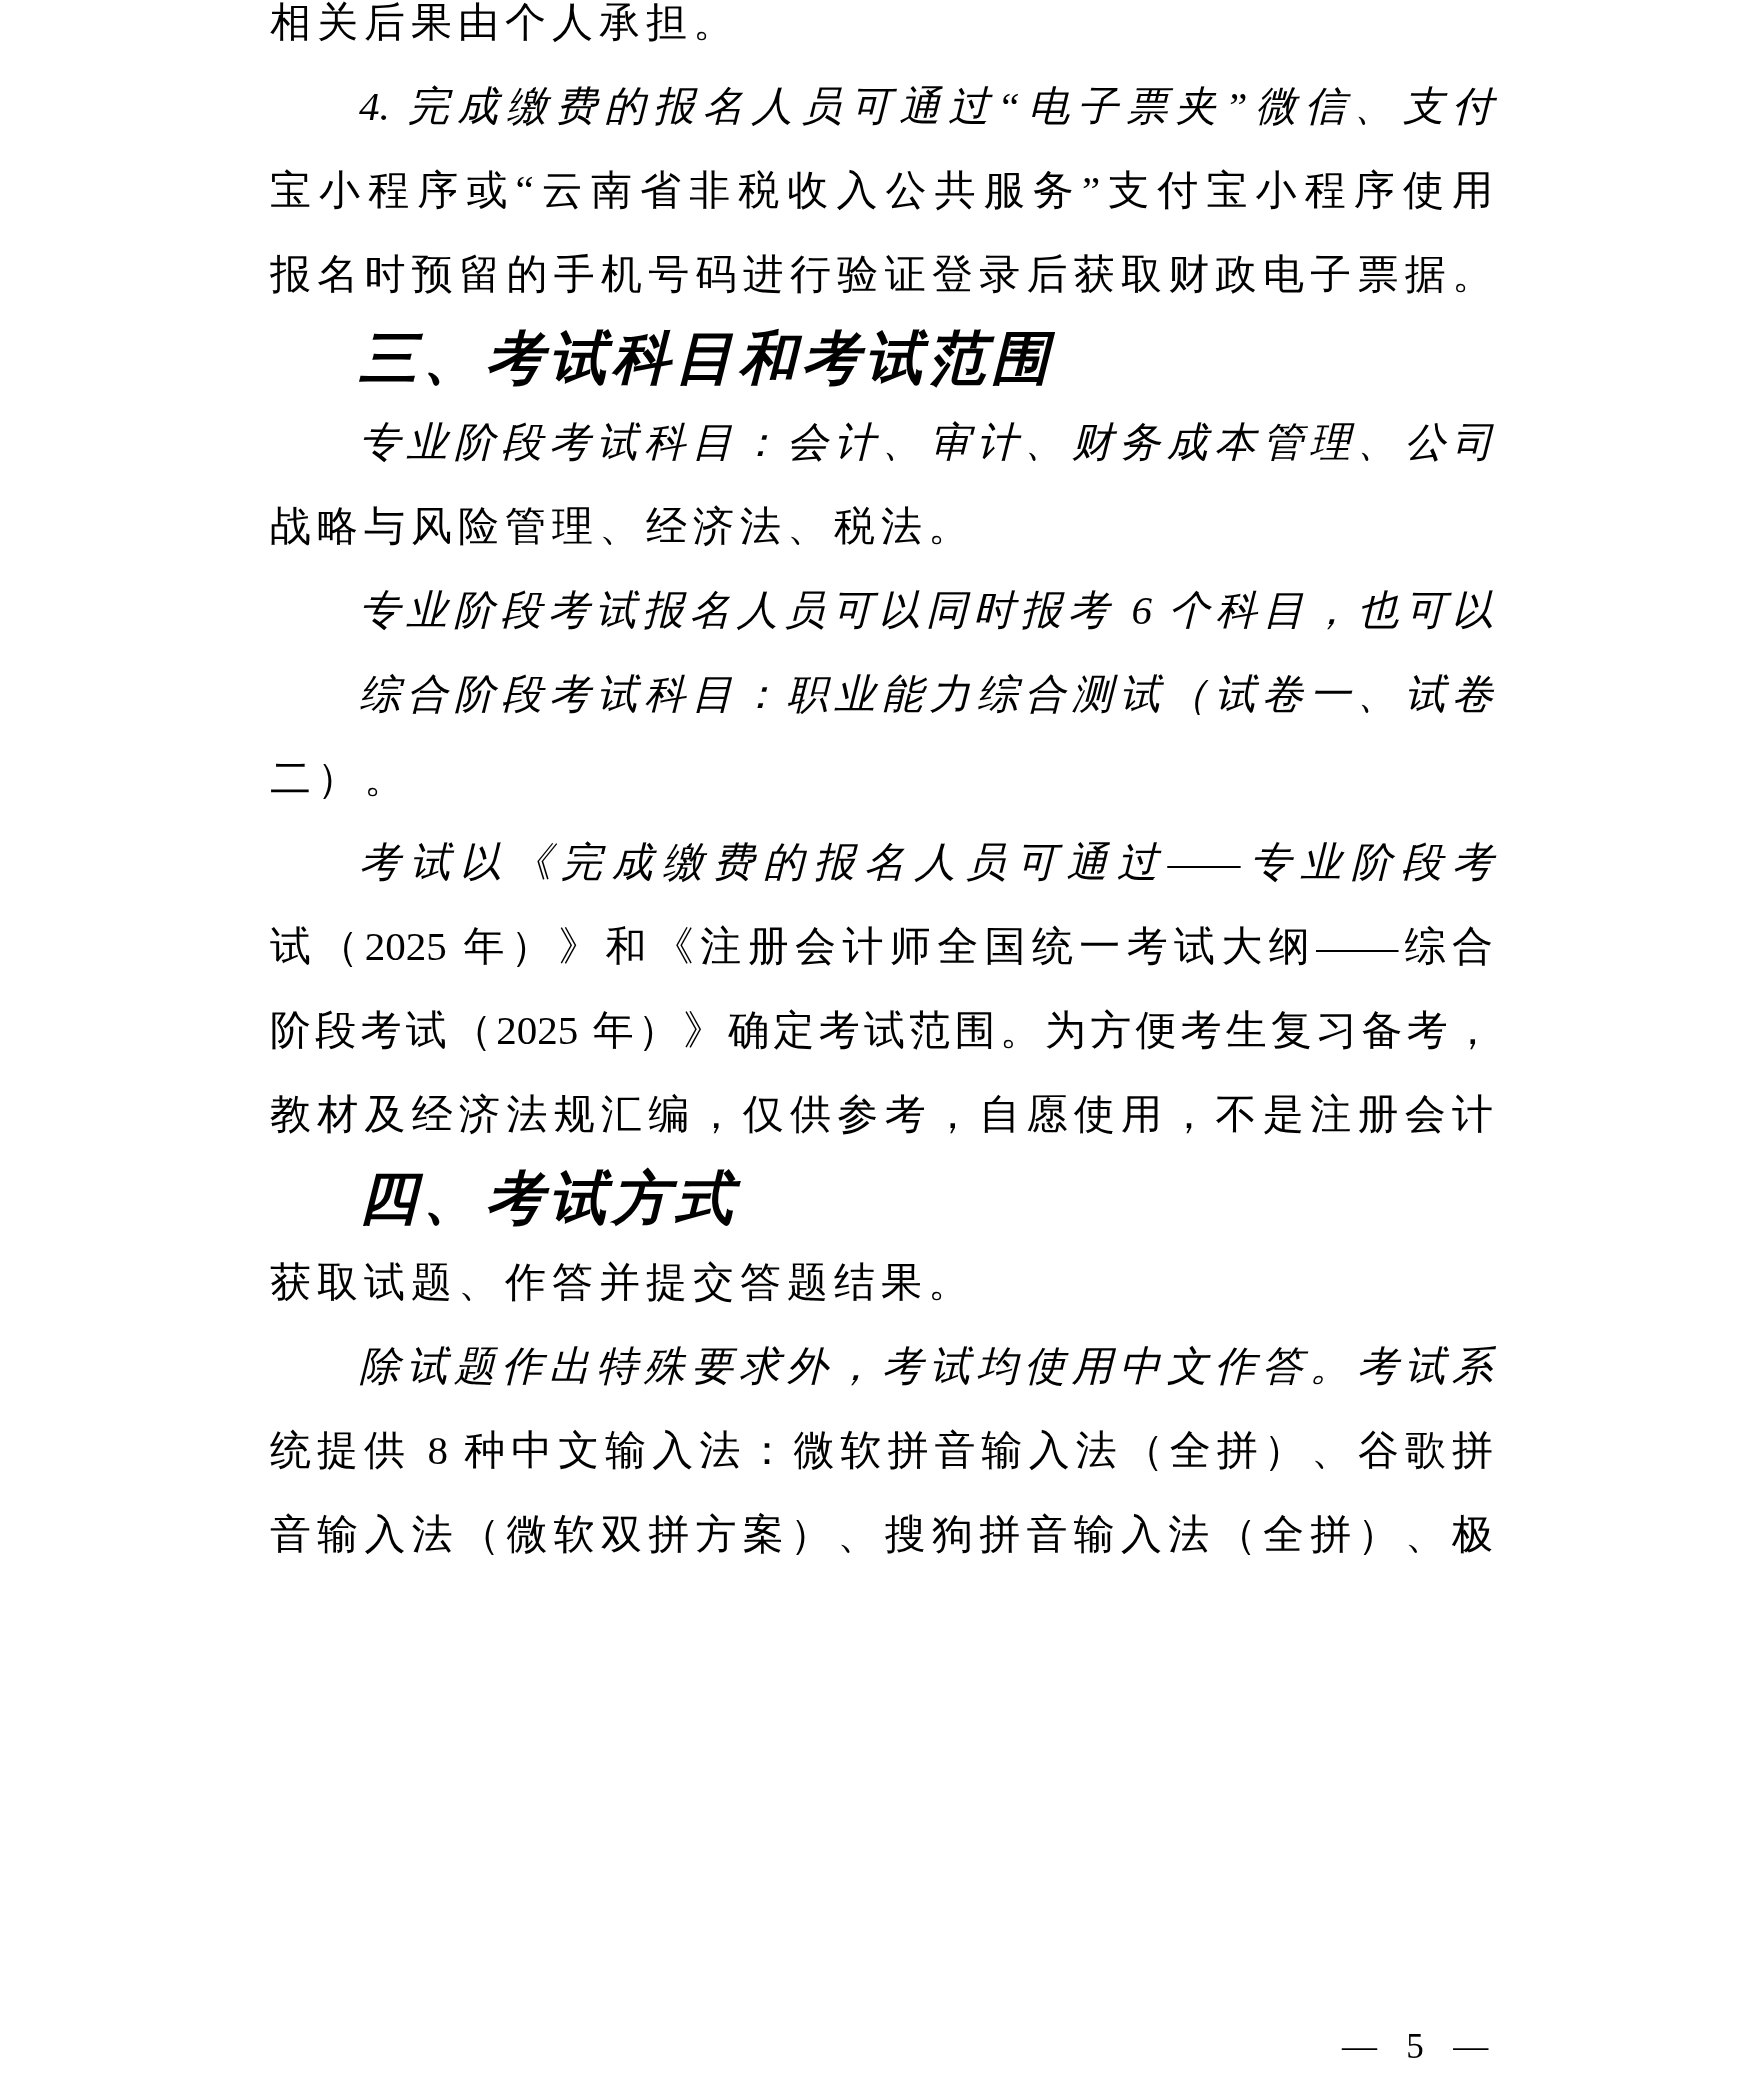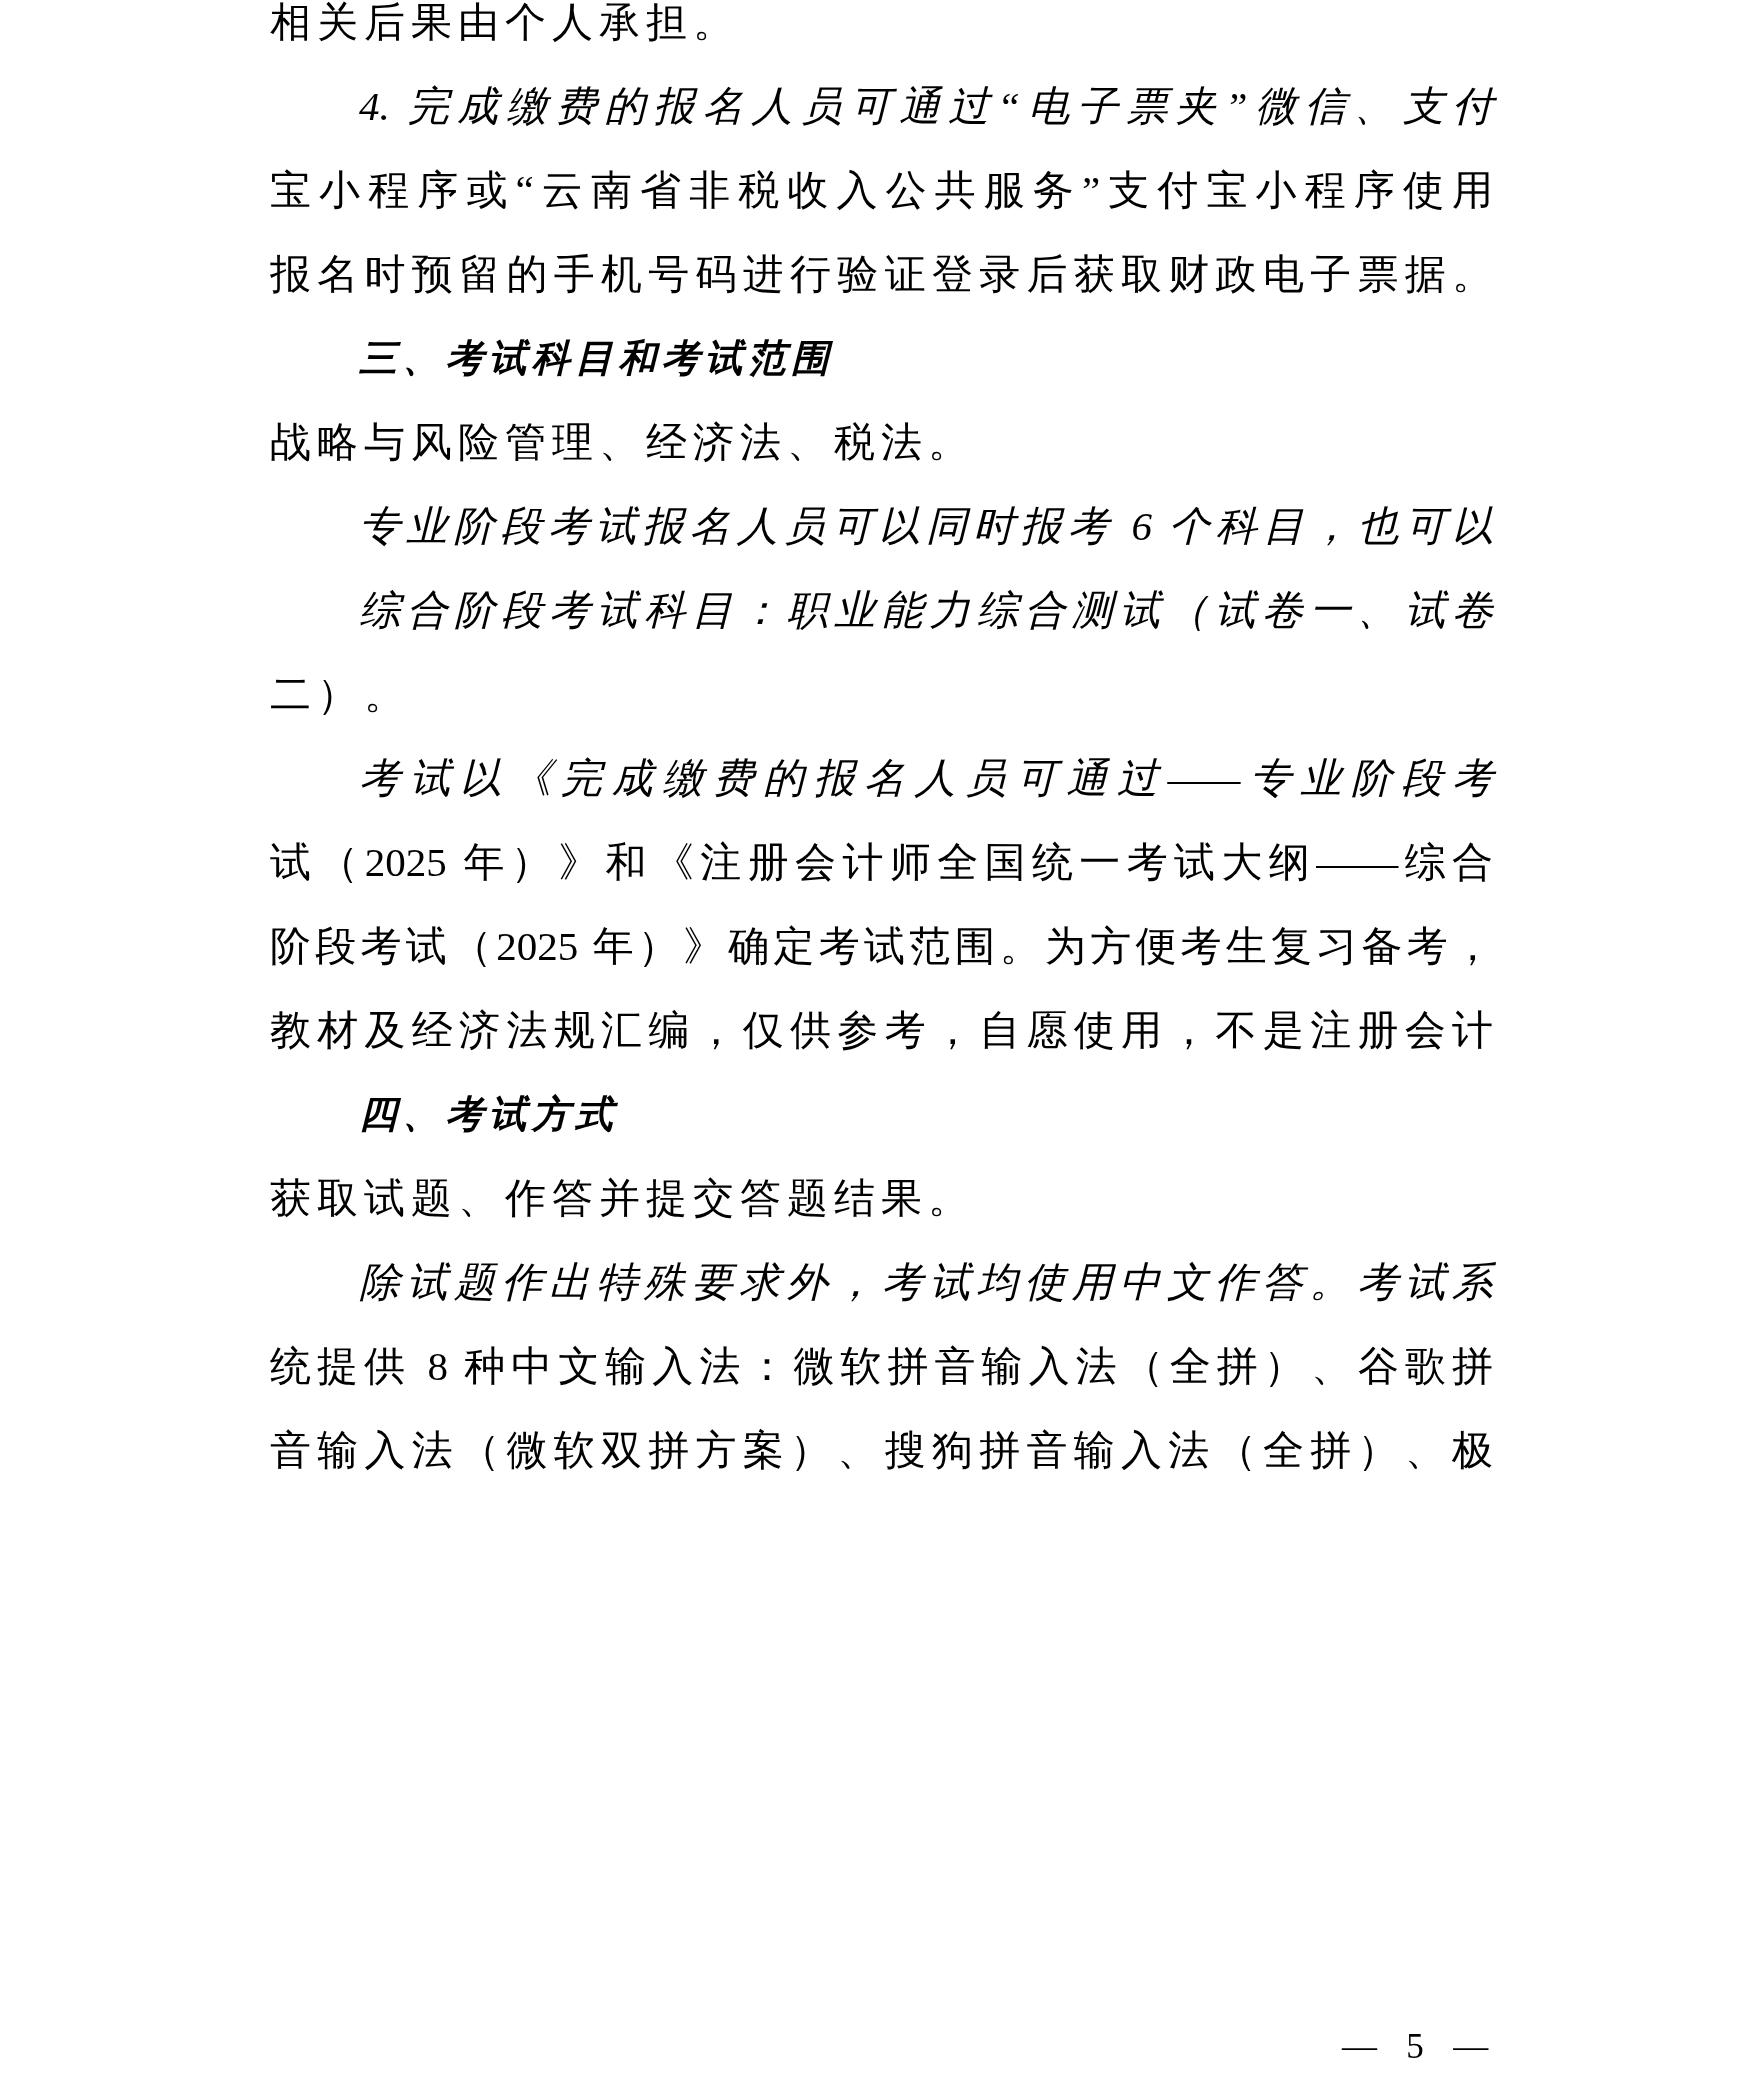--- a/index.html
+++ b/index.html
@@ -31,21 +31,21 @@
   .justify {
     text-align: justify;
     text-align-last: justify;
     text-justify: inter-character;
     letter-spacing: 0;
   }
   .indent { text-indent: 89px; font-style: italic; }
   .heading {
     font-family: "Liberation Sans", "DejaVu Sans", sans-serif;
     font-weight: 700;
-    font-size: 38px;
+    font-size: 58px;
     letter-spacing: 5.2px;
     white-space: nowrap;
   }
   .page-number {
     position: absolute;
     left: 1342px;
     top: 2023px;
     font-size: 35px;
     line-height: 47px;
     letter-spacing: 10.3px;
@@ -55,20 +55,21 @@
 </head>
 <body>
 
 <div class="page">
   <div class="content">
     <div class="line short">相关后果由个人承担。</div>
     <div class="line justify indent">4. 完成缴费的报名人员可通过“电子票夹”微信、支付</div>
     <div class="line justify">宝小程序或“云南省非税收入公共服务”支付宝小程序使用</div>
     <div class="line justify">报名时预留的手机号码进行验证登录后获取财政电子票据。</div>
     <div class="line heading indent">三、考试科目和考试范围</div>
+    <div class="line justify indent">专业阶段考试科目：会计、审计、财务成本管理、公司</div>
     <div class="line short">战略与风险管理、经济法、税法。</div>
     <div class="line justify indent">专业阶段考试报名人员可以同时报考 6 个科目，也可以</div>
     <div class="line justify indent">综合阶段考试科目：职业能力综合测试（试卷一、试卷</div>
     <div class="line short">二）。</div>
     <div class="line justify indent">考试以《完成缴费的报名人员可通过——专业阶段考</div>
     <div class="line justify">试（2025 年）》和《注册会计师全国统一考试大纲——综合</div>
     <div class="line justify">阶段考试（2025 年）》确定考试范围。为方便考生复习备考，</div>
     <div class="line justify">教材及经济法规汇编，仅供参考，自愿使用，不是注册会计</div>
     <div class="line heading indent">四、考试方式</div>
     <div class="line short">获取试题、作答并提交答题结果。</div>

